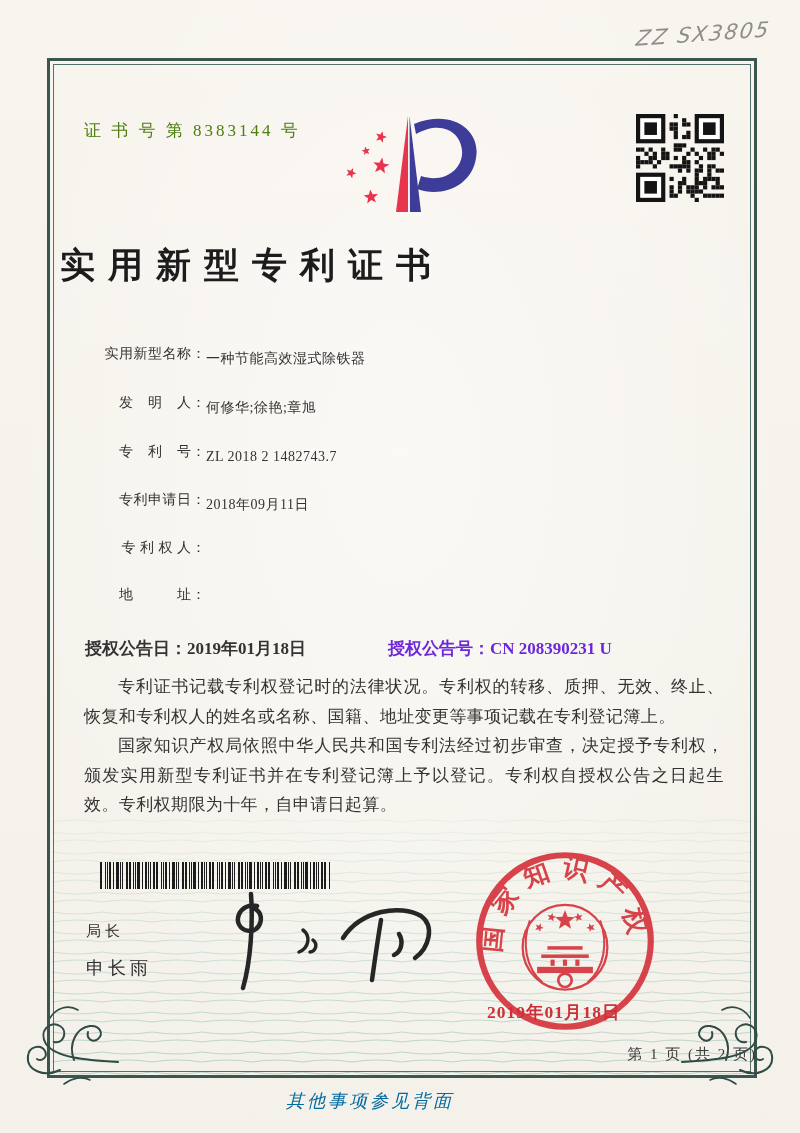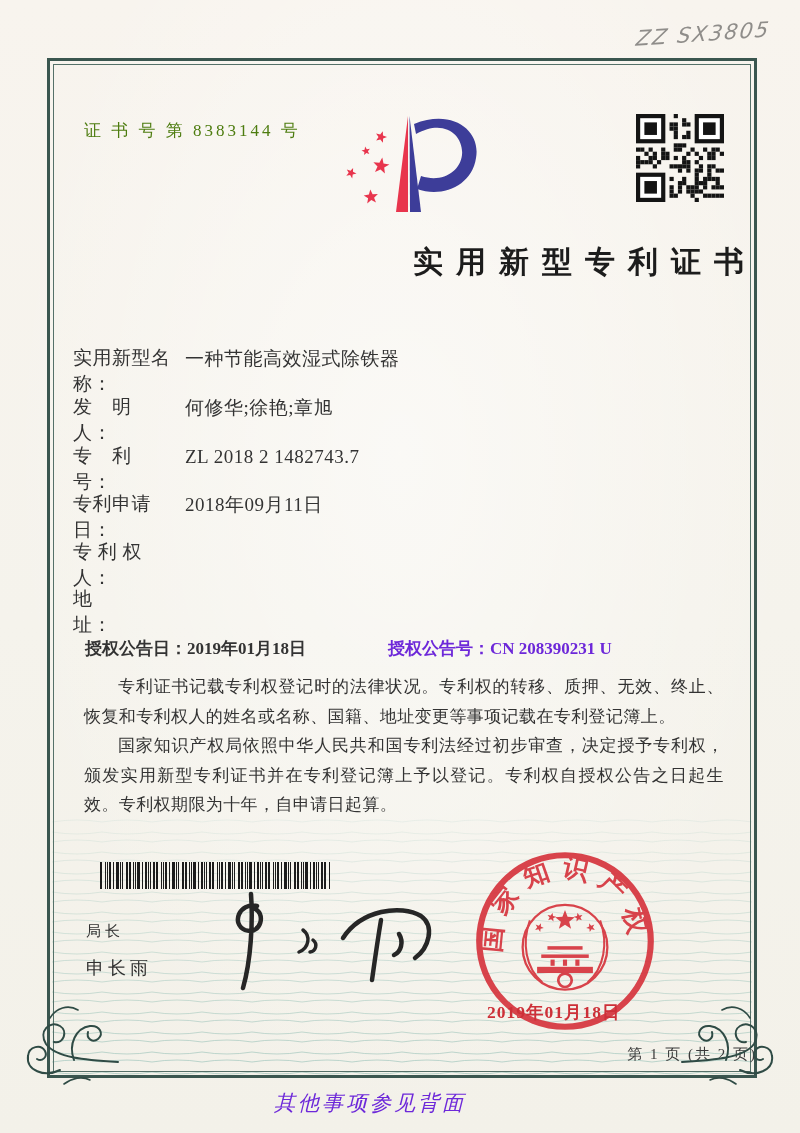--- a/index.html
+++ b/index.html
@@ -40,25 +40,25 @@
   .guilloche{
     left:52px;top:818px;width:700px;height:258px;z-index:1;
   }
   .cert-no{
     left:84px;top:119px;
     font-size:17px;letter-spacing:3px;color:#4d7c0f;z-index:3;
   }
   .logo{left:324px;top:110px;width:160px;height:118px;z-index:3;}
   .qr{left:636px;top:114px;width:88px;height:88px;z-index:3;}
   .title{
-    left:47px;top:242px;width:710px;text-align:right;
-    font-size:30px;font-weight:600;letter-spacing:13px;
+    left:47px;top:242px;width:710px;text-align:left;
+    font-size:35px;font-weight:600;letter-spacing:13px;
     color:#1c1c1c;z-index:3;text-indent:13px;
   }
-  .field{left:73px;display:flex;z-index:3;font-size:19px;color:#333;}
+  .field{left:94px;display:flex;z-index:3;font-size:14px;color:#333;text-align:right;}
   .f-label{width:112px;flex:0 0 112px;letter-spacing:.5px;}
   .f-value{white-space:pre-line;max-width:500px;letter-spacing:.5px;line-height:27px;}
   .grant-left{left:85px;top:637px;font-size:17px;z-index:3;color:#333;}
   .grant-right{left:388px;top:637px;font-size:17px;z-index:3;color:#6d28d9;}
   .grant-left b,.grant-right b{font-weight:bold;}
   .bodytext{
     left:84px;top:672px;width:640px;z-index:3;
     font-size:17px;line-height:29.5px;text-align:justify;color:#333;
     letter-spacing:.4px;
   }
@@ -71,21 +71,21 @@
   .seal-date{
     left:487px;top:1000px;z-index:5;
     font-size:17.5px;color:#cd3038;letter-spacing:1px;font-weight:600;
   }
   .page-info{
     left:47px;top:1045px;width:710px;text-align:right;
     font-size:15px;letter-spacing:2px;color:#3a3a3a;z-index:3;
   }
   .back-note{
     left:40px;top:1089px;width:660px;text-align:center;
-    font-size:21px;letter-spacing:3px;color:#6d28d9;z-index:3;
+    font-size:18px;letter-spacing:3px;color:#0369a1;z-index:3;
     font-style:italic;
   }
   .ornament{width:104px;height:88px;z-index:4;}
   .orn-left{left:16px;top:1000px;}
   .orn-right{left:680px;top:1000px;transform:scaleX(-1);}
 </style>
 </head>
 <body>
 
 <div class="abs hand-code">ZZ SX3805</div>

